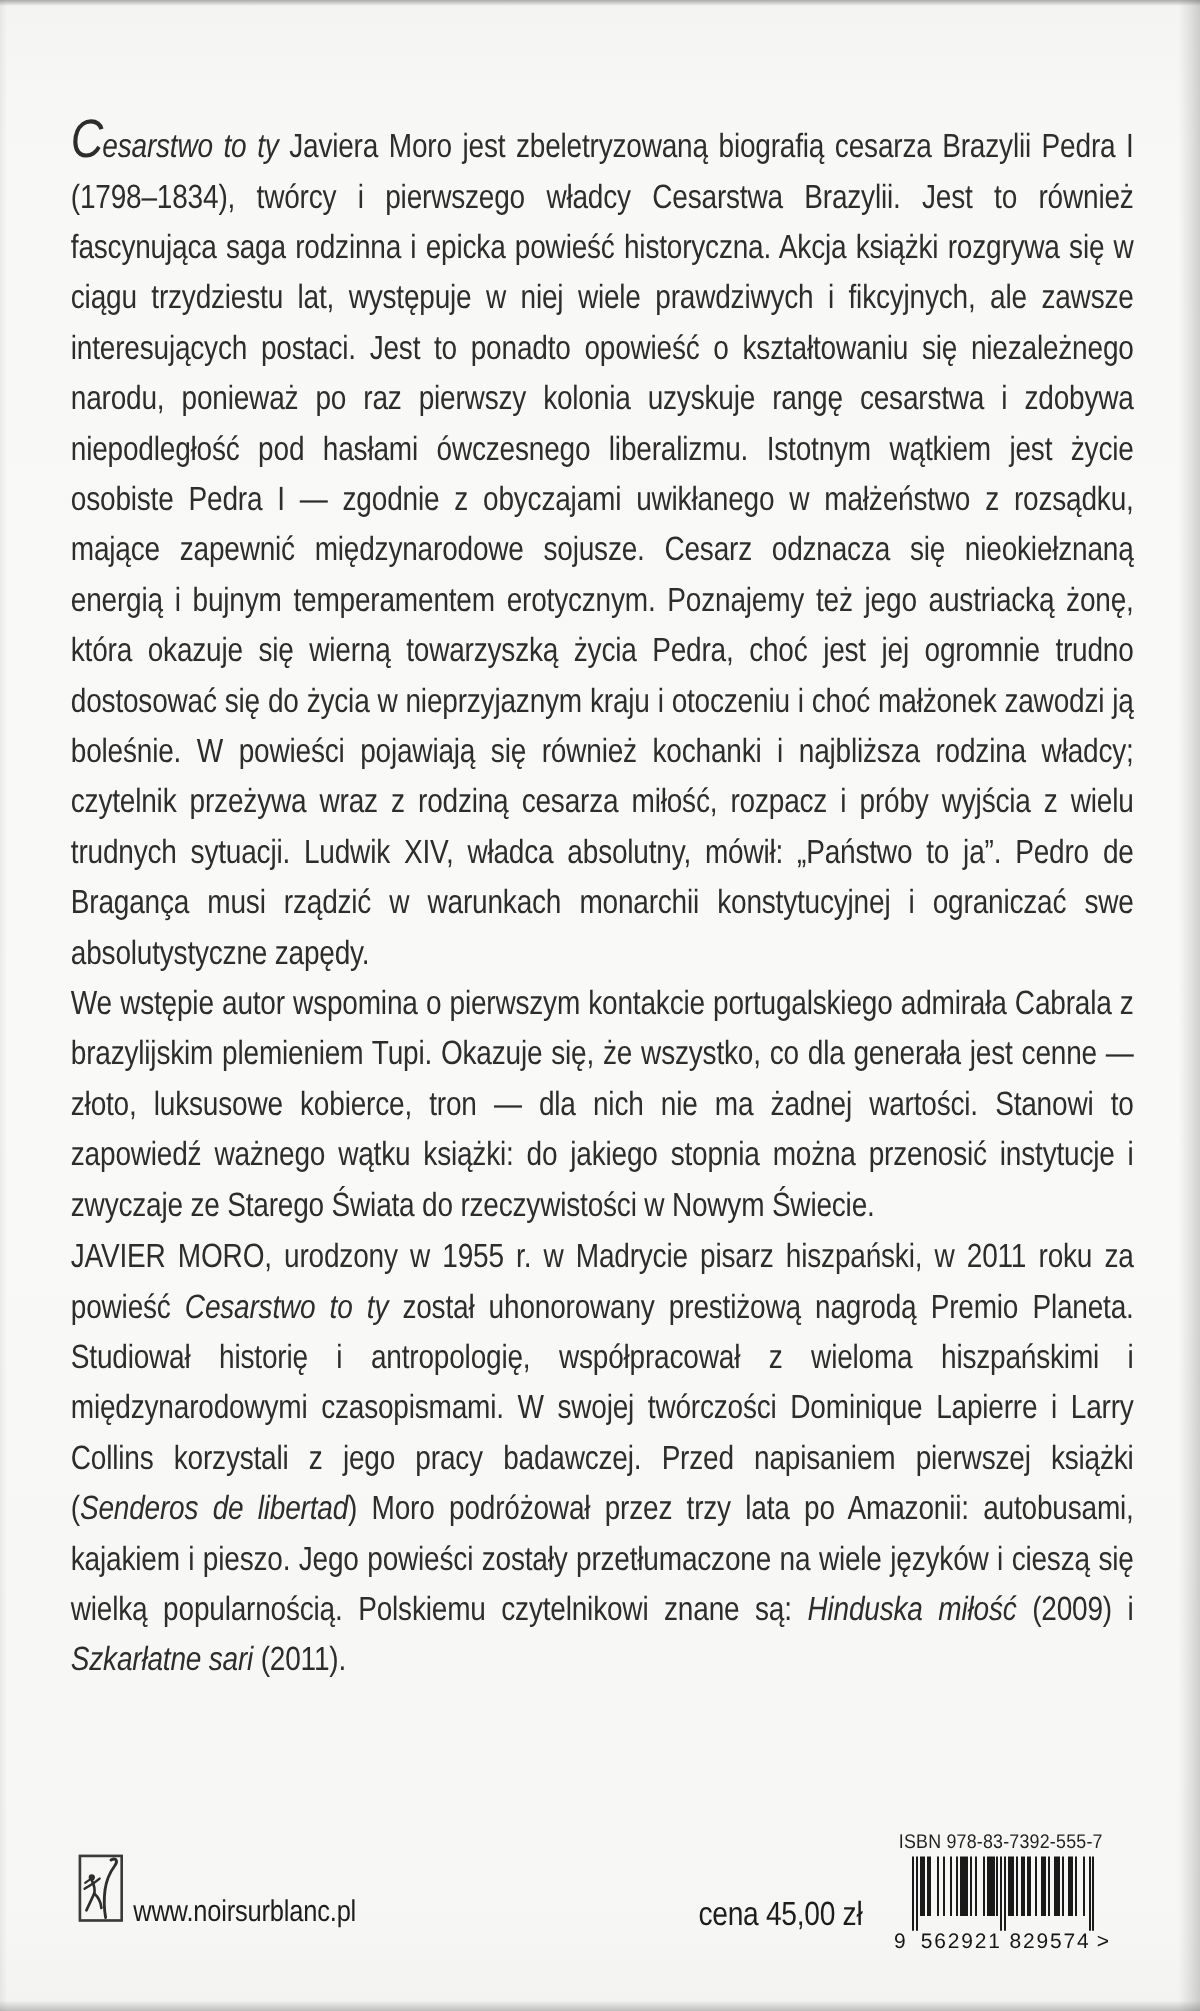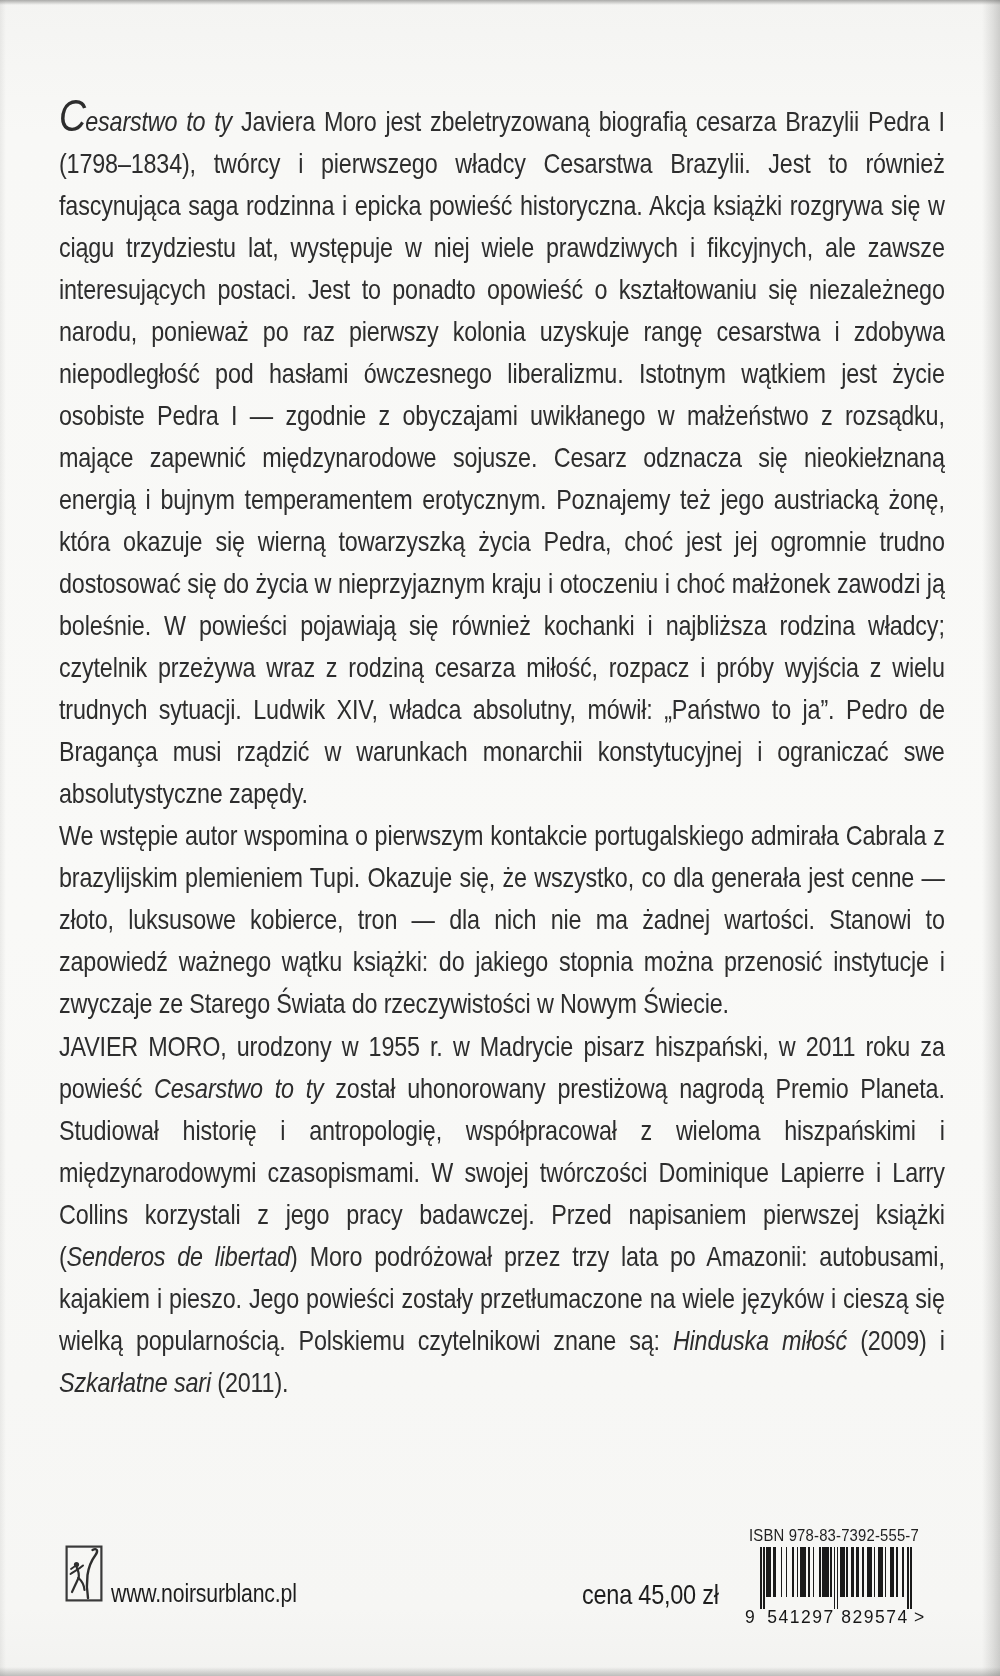--- a/index.html
+++ b/index.html
@@ -130,19 +130,19 @@
         <rect x="81" y="0" width="1" height="50" fill="#1a1a1a"></rect>
         <rect x="82" y="0" width="1" height="50" fill="#1a1a1a"></rect>
         <rect x="83" y="0" width="1" height="50" fill="#1a1a1a"></rect>
         <rect x="85" y="0" width="1" height="50" fill="#1a1a1a"></rect>
         <rect x="89" y="0" width="1" height="50" fill="#1a1a1a"></rect>
         <rect x="92" y="0" width="1" height="62" fill="#1a1a1a"></rect>
         <rect x="94" y="0" width="1" height="62" fill="#1a1a1a"></rect>
       </svg>
     <div class="bc-digits">
       <span class="d-first">9</span>
-      <span class="d-left">541297</span>
+      <span class="d-left">562921</span>
       <span class="d-right">829574</span>
       <span class="d-suffix">&gt;</span>
     </div>
   </div>
 
 </div>
 
 </body></html>

